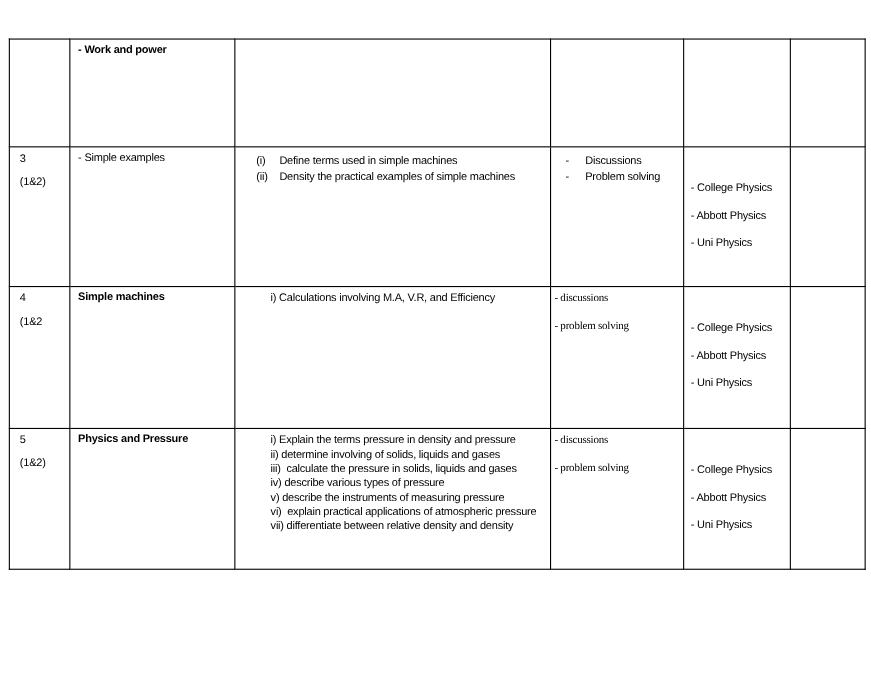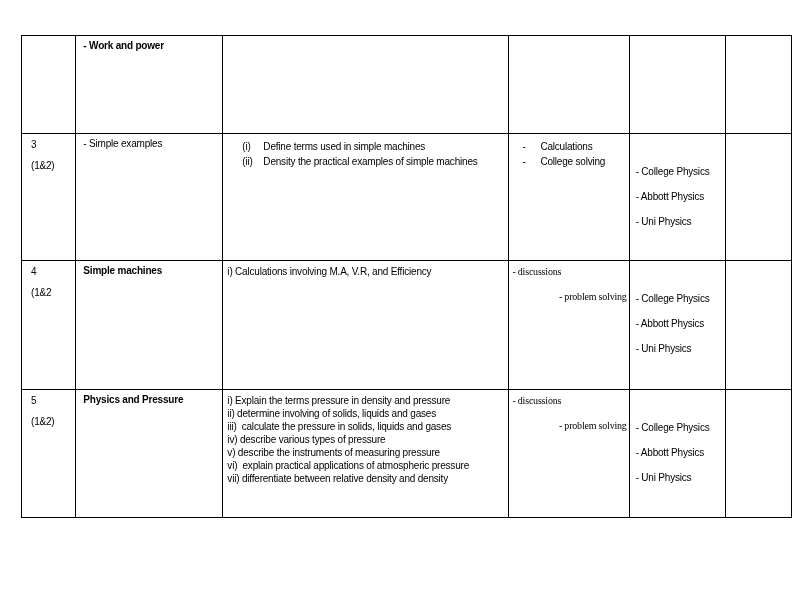--- a/index.html
+++ b/index.html
@@ -11,54 +11,54 @@
   }
   .page {
     position: relative;
     width: 792px;
     height: 612px;
     background: #ffffff;
     overflow: hidden;
   }
   table.sow {
     position: absolute;
-    left: 21px;
+    left: 8px;
     top: 35px;
     border-collapse: collapse;
     table-layout: fixed;
     font-size: 10px;
     line-height: 13px;
     letter-spacing: -0.2px;
   }
   table.sow td {
     border: 1px solid #000000;
     vertical-align: top;
     background: #ffffff;
     overflow: hidden;
   }
   
   .week { padding: 4px 2px 0 9px; }
   .week .sub { margin-top: 8px; }
   .topic { padding: 3px 6px 0 7px; font-weight: bold; }
   .topic.plain { font-weight: normal; }
   
   .obj { padding: 4px 2px 0 4px; }
-  .obj .line { white-space: pre; line-height: 13px; }
+  .obj .line { white-space: pre; line-height: 13px; margin-left: 28px; }
   
   .obj-list { padding: 5px 2px 0 19px; }
   .obj-list .li { display: flex; line-height: 15px; white-space: pre; }
   .obj-list .marker { flex: 0 0 21px; width: 21px; }
   
   .meth-list { padding: 5px 2px 0 13px; }
   .meth-list .li { display: flex; line-height: 15px; white-space: pre; }
   .meth-list .marker { flex: 0 0 18px; width: 18px; }
   
   .meth { padding: 4px 2px 0 3px; font-family: Liberation Serif, serif; }
   .meth .line { white-space: pre; }
-  .meth .line + .line { margin-top: 12px; text-align: right; }
+  .meth .line + .line { margin-top: 12px; }
   
   .refs { padding: 31px 2px 0 6px; }
   .refs .line { white-space: pre; margin-bottom: 12px; }
 </style>
 </head>
 <body>
 
 <div class="page">
   <table class="sow">
     <colgroup>
@@ -99,25 +99,25 @@
           <span>Define terms used in simple machines</span>
         </div>
         <div class="li">
           <span class="marker">(ii)</span>
           <span>Density the practical examples of simple machines</span>
         </div>
       </td>
       <td class="meth-list">
         <div class="li">
           <span class="marker">-</span>
-          <span>Calculations</span>
+          <span>Discussions</span>
         </div>
         <div class="li">
           <span class="marker">-</span>
-          <span>College solving</span>
+          <span>Problem solving</span>
         </div>
       </td>
       <td class="refs">
         <div class="line">- College Physics</div>
         <div class="line">- Abbott Physics</div>
         <div class="line">- Uni Physics</div>
       </td>
       <td></td>
     </tr>
 

